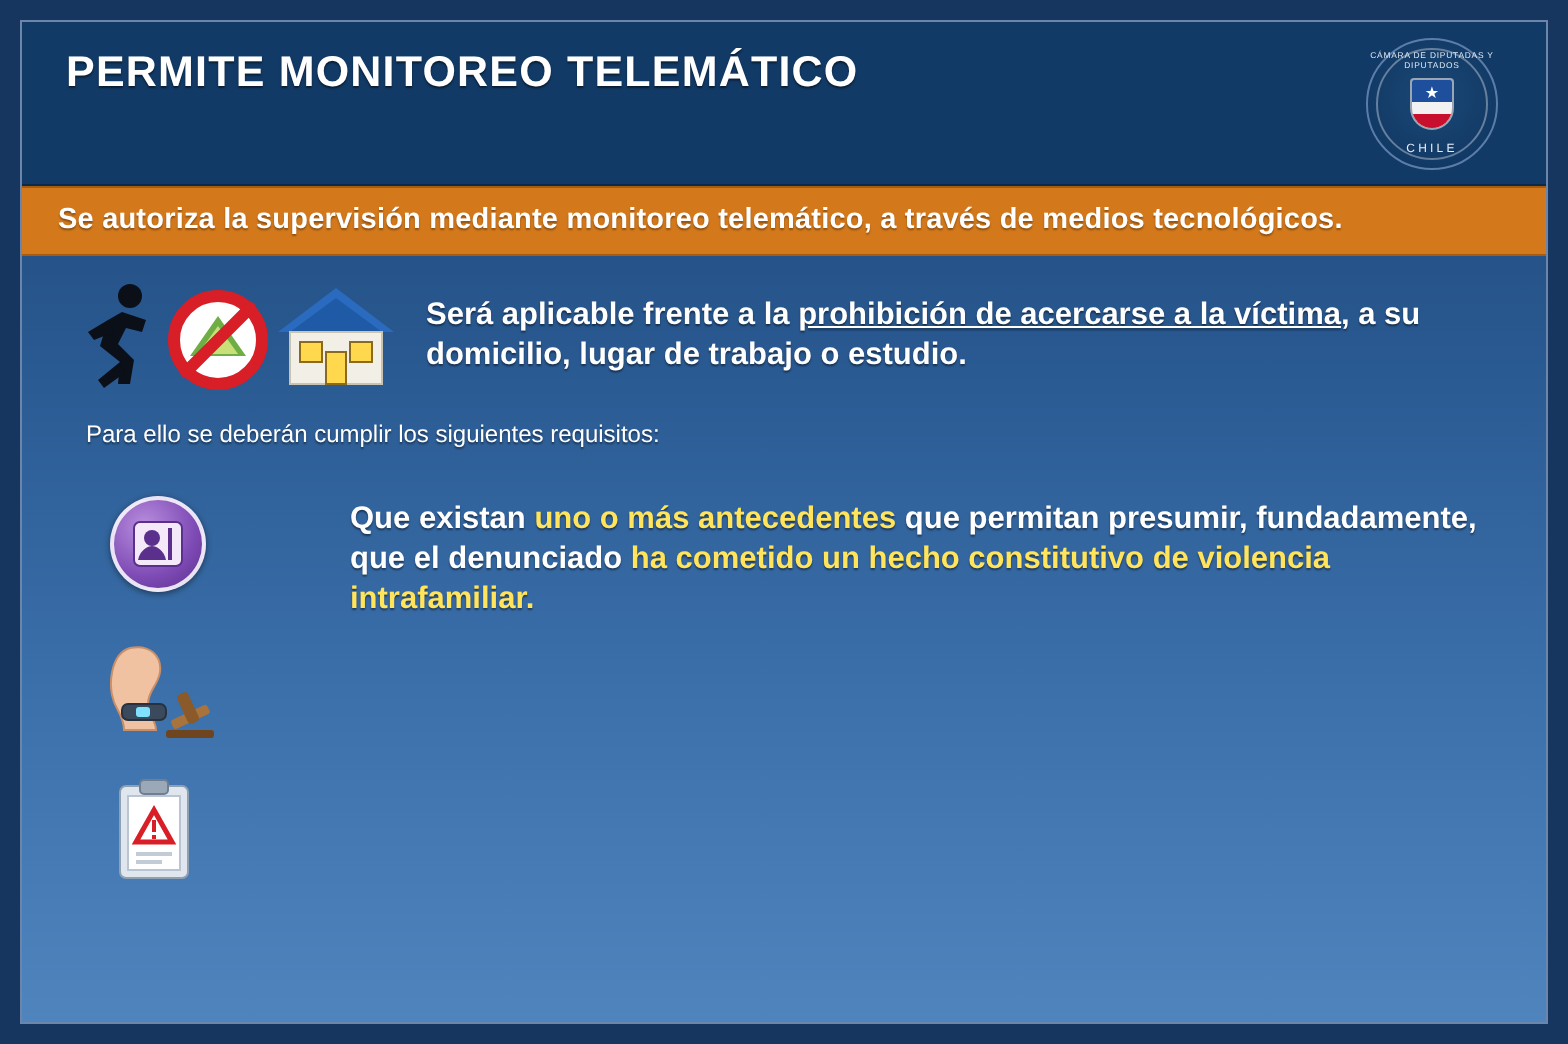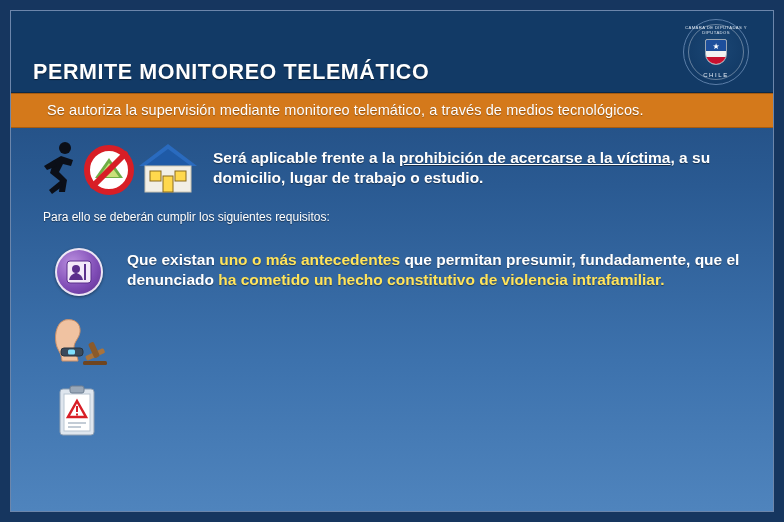--- a/index.html
+++ b/index.html
@@ -36,21 +36,20 @@
   }
   .header-title {
     color: #ffffff;
     font-size: 21.5px;
     font-weight: bold;
     letter-spacing: 0.6px;
     line-height: 1.30;
     text-transform: uppercase;
     max-width: 600px;
     text-shadow: 0 1px 1px rgba(0,0,0,.5);
-    margin-top: 36px;
   }
   .header-title .l2 { display:block; }
 
   .crest {
     position: absolute;
     right: 24px; top: 8px;
     width: 66px; height: 66px;
     border-radius: 50%;
     background: radial-gradient(circle at 50% 45%, #1b4775 0%, #123a66 70%, #0e2d52 100%);
     border: 1px solid #5b7ea8;
@@ -84,45 +83,45 @@
   .crest-shield .star {
     position: absolute; top: 3px; left: 50%; transform: translateX(-50%);
     color: #fff; font-size: 8px; line-height: 8px;
   }
 
   
   .band {
     background: #d4791b;
     border-top: 1px solid #a85c10;
     border-bottom: 1px solid #a85c10;
-    padding: 8px 14px 9px 36px;
+    padding: 8px 14px 9px 18px;
     color: #ffffff;
     font-size: 14.5px;
-    font-weight: normal;
+    font-weight: bold;
     letter-spacing: .1px;
     text-shadow: 0 1px 1px rgba(0,0,0,.35);
   }
 
   
   .body { padding: 10px 16px 0 16px; position: relative; }
 
   .top-row { display: flex; align-items: center; gap: 6px; margin-top: 2px; }
   .icon-strip { display: flex; align-items: flex-end; gap: 2px; padding-left: 14px; width: 180px; flex: 0 0 180px; }
 
   .txt { color: #ffffff; font-size: 15.5px; line-height: 1.30; font-weight: bold; text-shadow: 0 1px 1px rgba(0,0,0,.45); }
   .u { text-decoration: underline; }
   .yellow { color: #ffe45c; }
   .lead {
     color: #ffffff; font-size: 12px; font-weight: normal;
     margin: 14px 0 24px 16px;
     text-shadow: 0 1px 1px rgba(0,0,0,.45);
   }
 
   .req { display: flex; align-items: flex-start; gap: 14px; margin: 0 0 10px 28px; }
-  .req .body-txt { padding-top: 2px; }
+  .req .body-txt { padding-top: 2px; margin-left: 48px; }
   .req-icon { flex: 0 0 58px; width: 58px; height: 58px; position: relative; }
 
   
   .ico-run { width: 40px; height: 56px; position: relative; }
   .ico-run svg { display:block; }
 
   
   .ico-noapproach { width: 52px; height: 52px; position: relative; }
 
   

